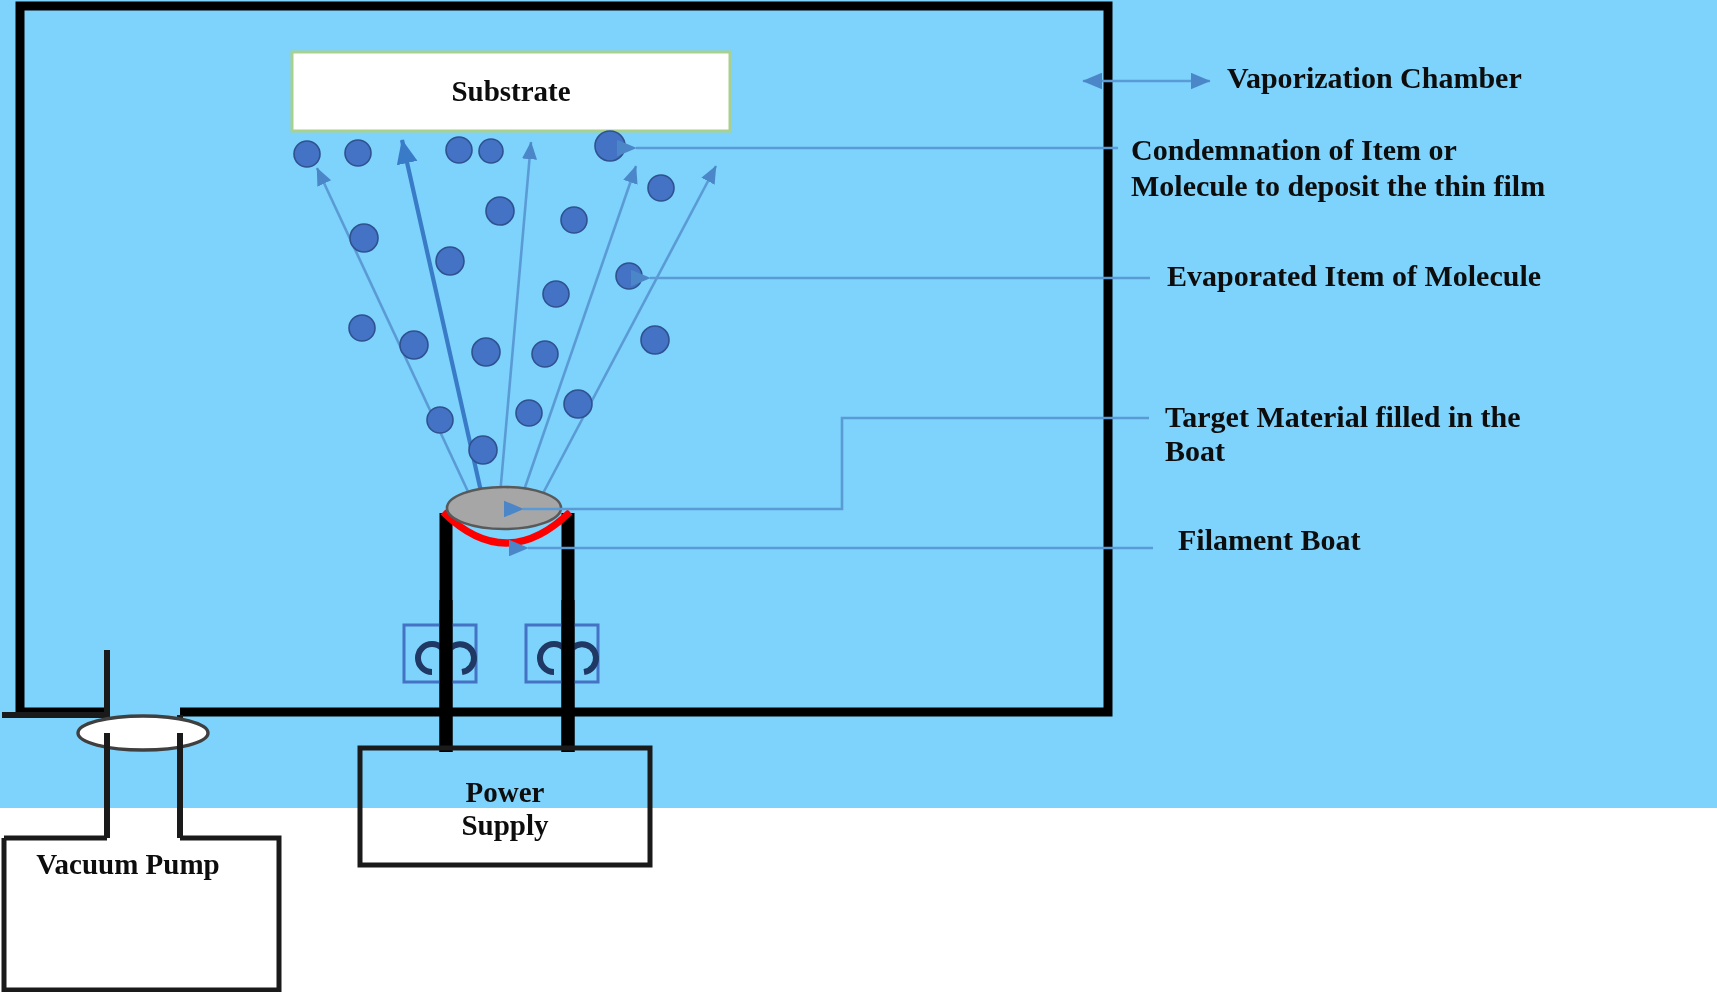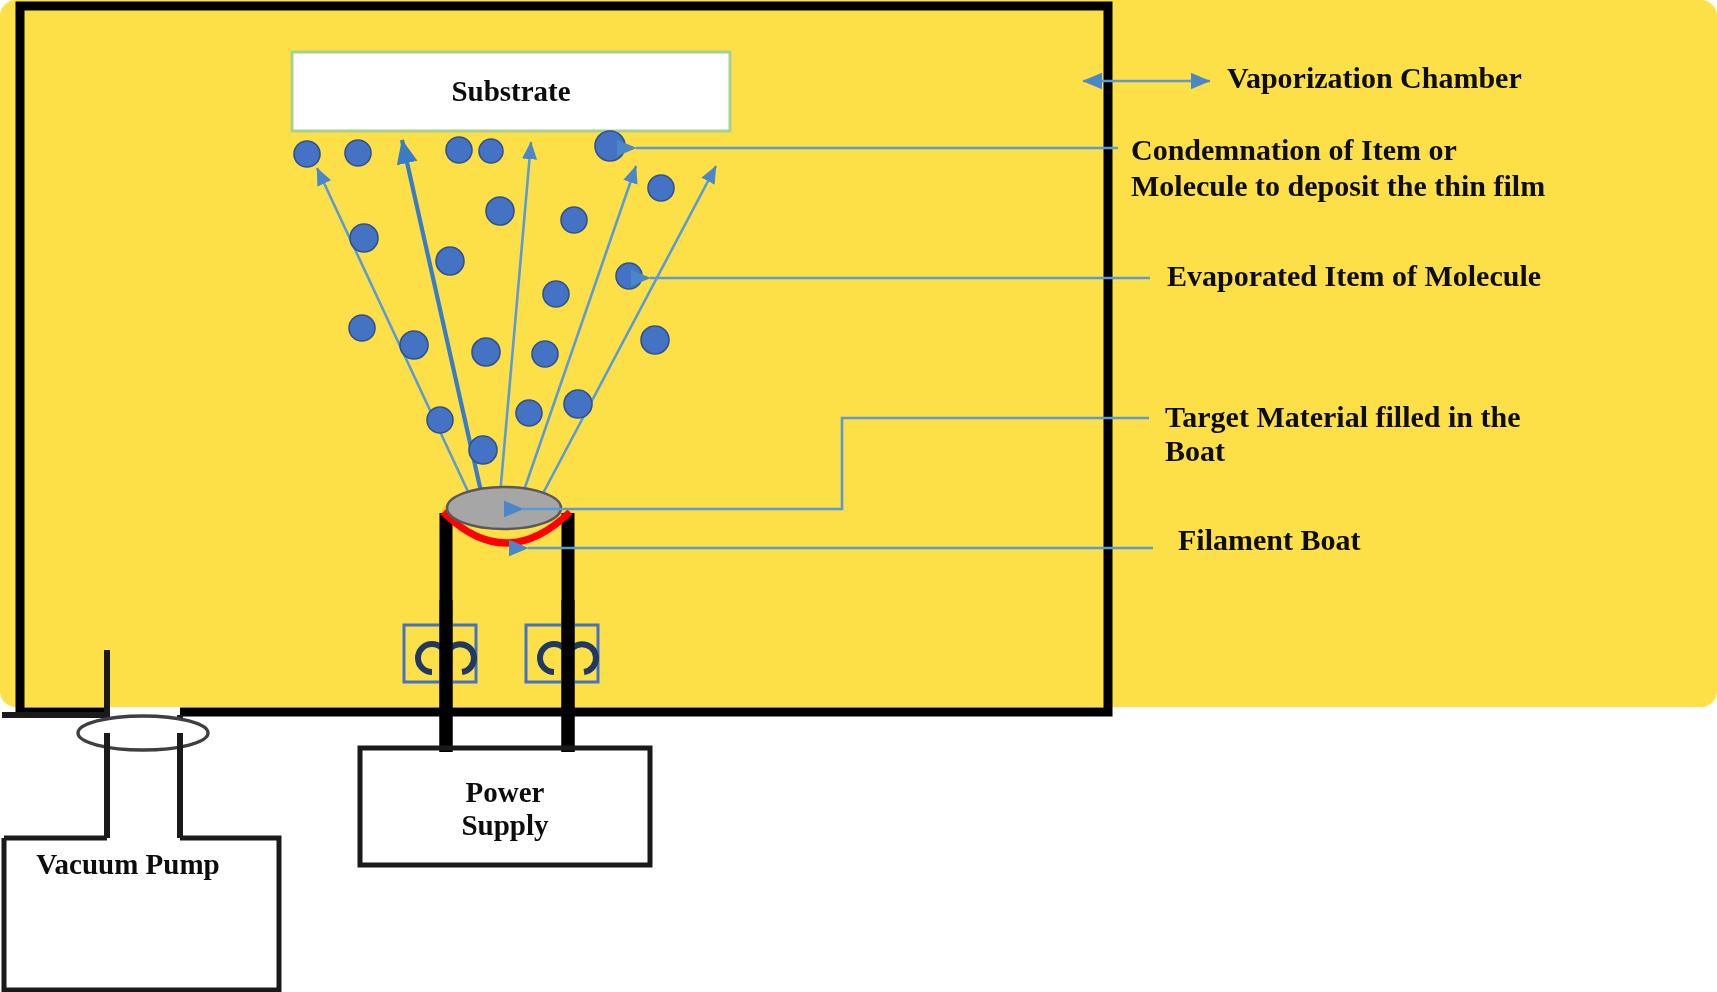--- a/index.html
+++ b/index.html
@@ -10,23 +10,22 @@
   }
   body {
     width: 1717px;
     height: 992px;
     font-family: "Liberation Serif", "DejaVu Serif", serif;
     overflow: hidden;
   }
   #stage {
     position: relative;
     width: 1717px;
-    height: 707px;
-    background: #fde047;
-    border-radius: 16px;
+    height: 808px;
+    background: #7dd3fc;
   }
   svg#diagram {
     position: absolute;
     top: 0;
     left: 0;
     width: 1717px;
     height: 992px;
     display: block;
   }
   .lbl {

